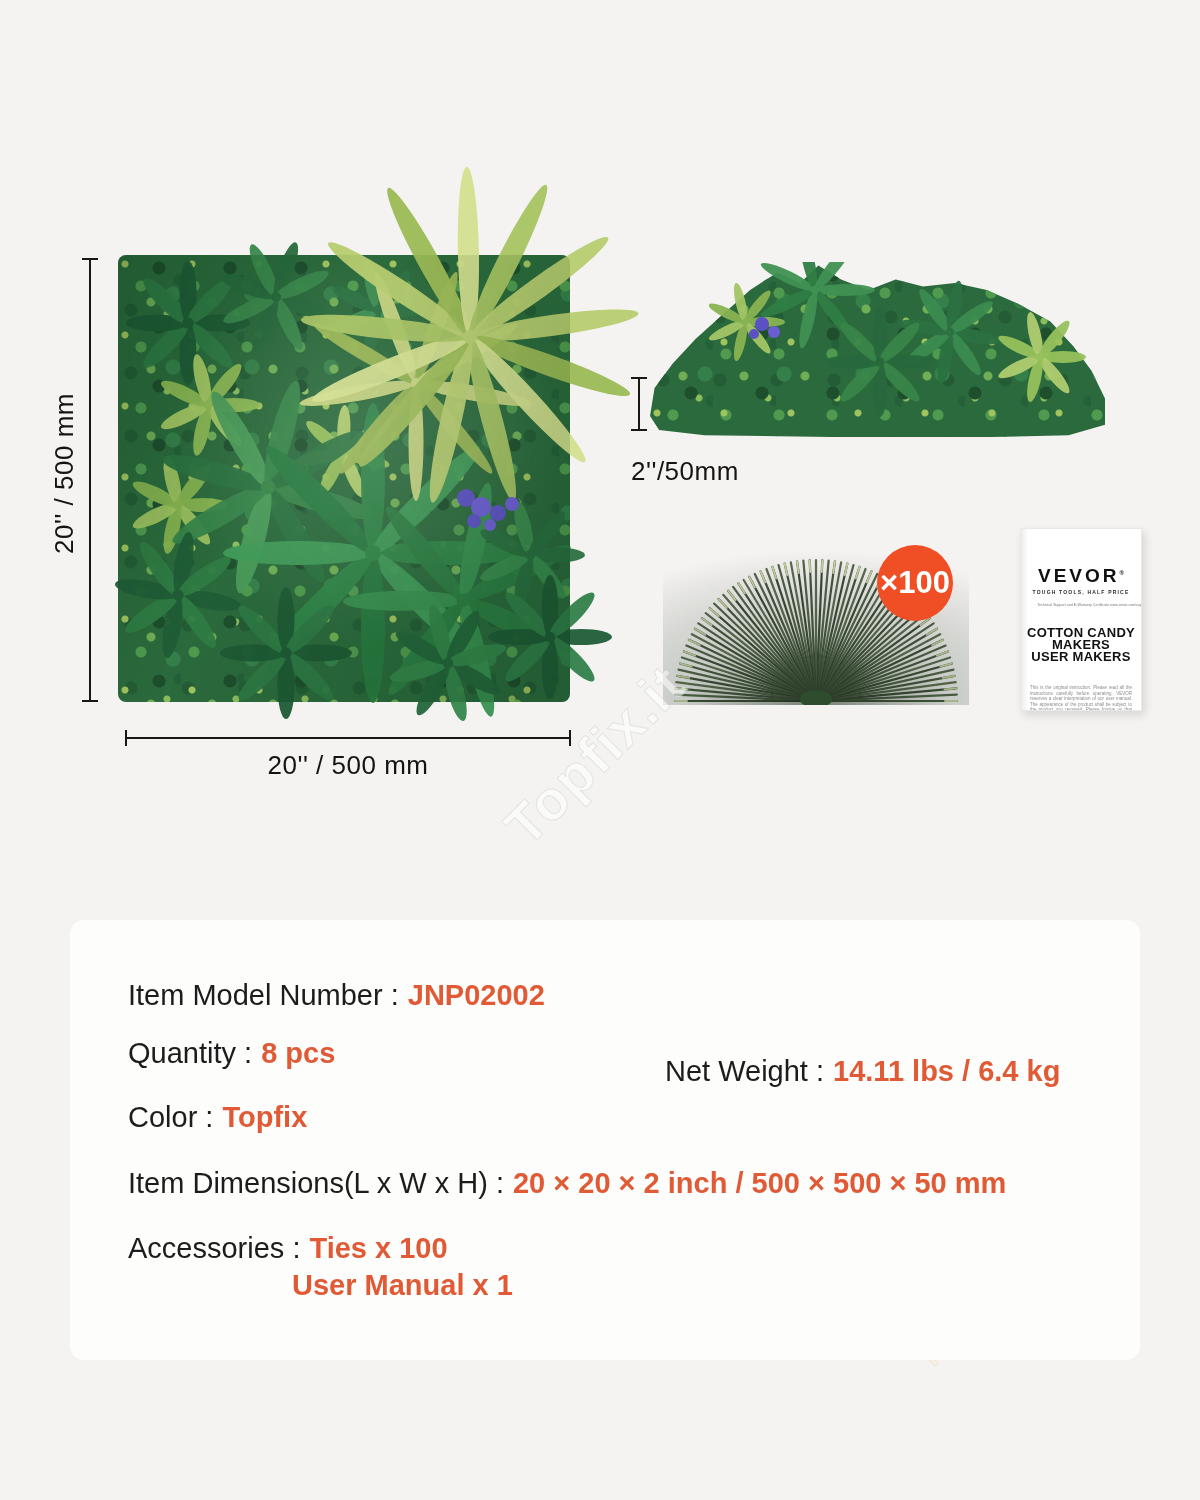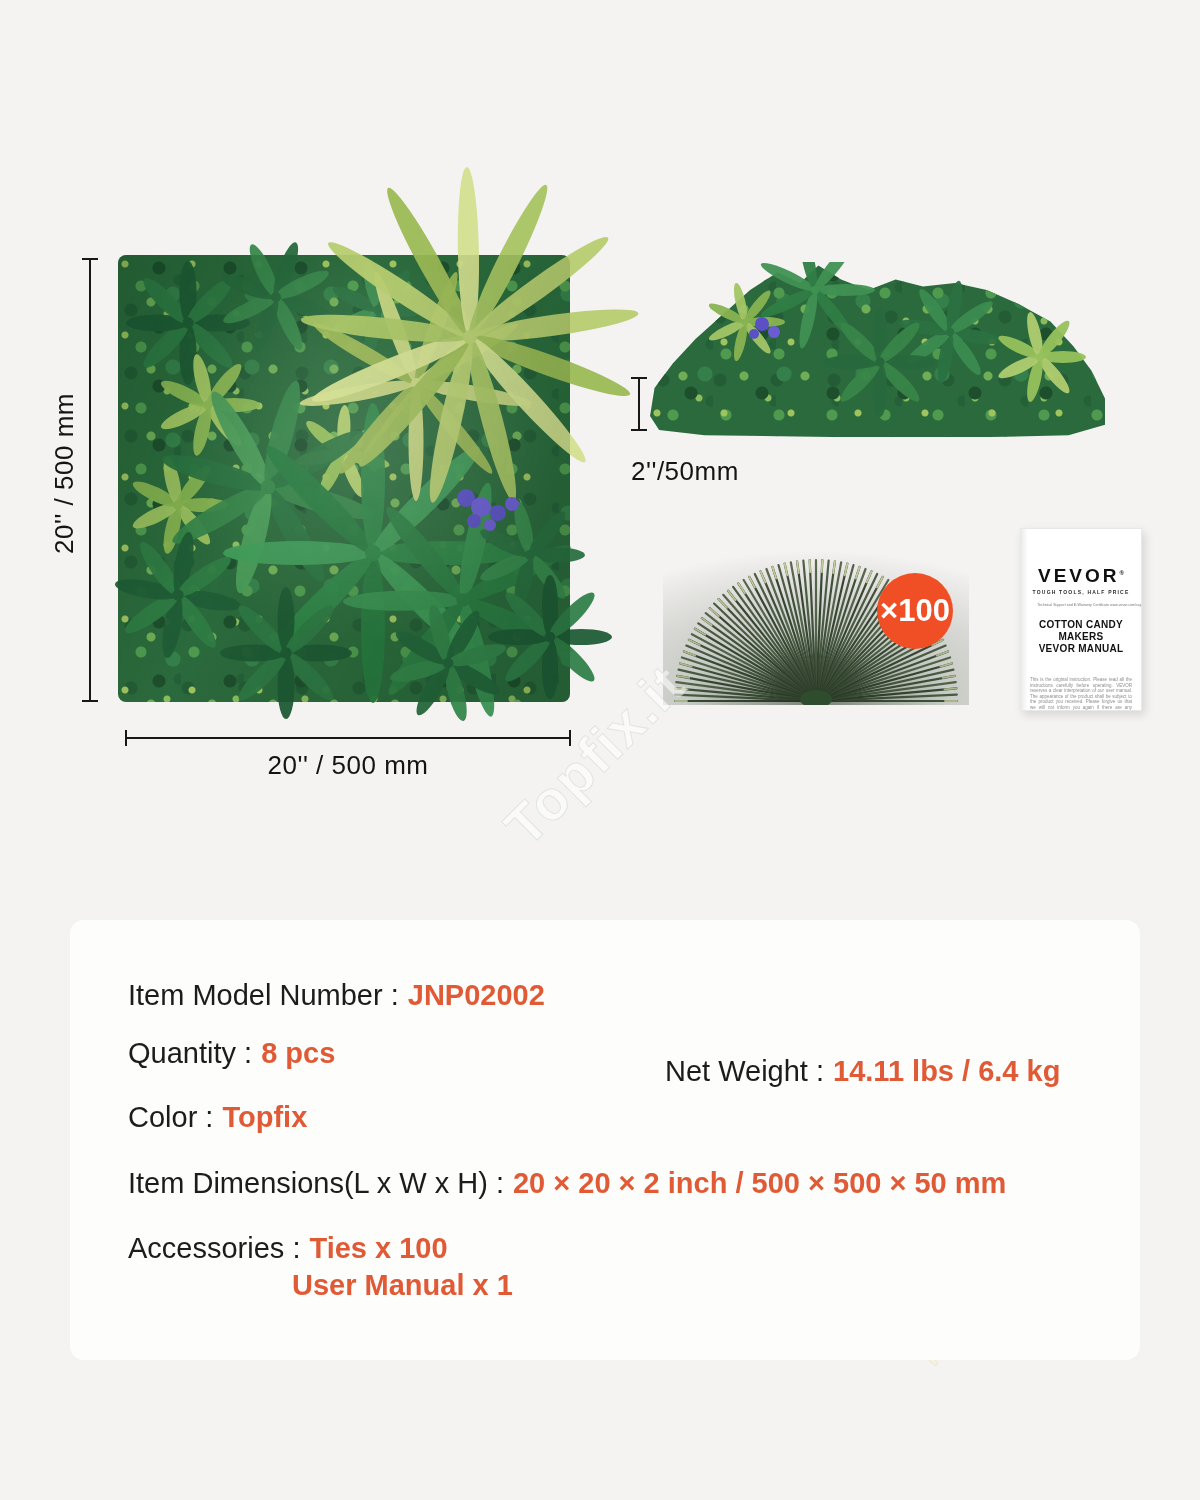--- a/index.html
+++ b/index.html
@@ -37,35 +37,35 @@
   .dim-v::before{top:0}.dim-v::after{bottom:0}
   .dim-h{position:absolute;height:2px;background:#181818;}
   .dim-h::before,.dim-h::after{content:"";position:absolute;top:-7px;width:2px;height:16px;background:#181818;}
   .dim-h::before{left:0}.dim-h::after{right:0}
   .dim-label{position:absolute;font-size:26px;letter-spacing:.5px;color:#141414;white-space:nowrap;}
   .dim-label.v{width:220px;text-align:center;transform:rotate(-90deg);}
   .dim-label.h{width:220px;text-align:center;}
 
   
   .fan{position:absolute;left:663px;top:545px;width:306px;height:160px;}
-  .badge{position:absolute;left:877px;top:573px;width:76px;height:76px;border-radius:50%;
+  .badge{position:absolute;left:877px;top:545px;width:76px;height:76px;border-radius:50%;
     display:flex;align-items:center;justify-content:center;color:#fff;font-size:31px;font-weight:700;}
 
   
   .manual{position:absolute;left:1020px;top:528px;width:122px;height:183px;background:#fff;
     background:linear-gradient(90deg,#ebebe9 0,#ffffff 7px);
     box-shadow:3px 4px 9px rgba(0,0,0,.12);border:1px solid #e8e8e6;box-sizing:border-box;
     text-align:center;overflow:hidden;}
   .manual .brand{margin-top:36px;font-size:19px;font-weight:700;letter-spacing:3px;color:#101010;}
   .manual .brand sup{font-size:6px;letter-spacing:0;}
   .manual .tagline{margin-top:2px;font-size:5px;font-weight:700;letter-spacing:1.2px;color:#2b2b2b;}
   .manual .support{margin:7px 8px 0;display:flex;align-items:center;gap:2px;color:#777;}
   .manual .support i{flex:1;height:1px;background:#aaa;}
   .manual .support span{font-size:4px;white-space:nowrap;transform:scale(.9);}
-  .manual .title{margin-top:12px;font-size:10px;font-weight:700;line-height:12px;letter-spacing:.3px;color:#111;}
+  .manual .title{margin-top:20px;font-size:13px;font-weight:700;line-height:12px;letter-spacing:.3px;color:#111;}
   .manual .fine{margin:22px 9px 0;font-size:4.5px;line-height:5.5px;color:#8d8d8d;text-align:justify;}
 
   
   .wm{position:absolute;display:flex;align-items:center;justify-content:center;
     transform:rotate(-45deg);font-weight:700;letter-spacing:2px;pointer-events:none;
     color:rgba(255,255,255,.55);-webkit-text-stroke:1px rgba(198,198,192,.38);}
   .wm1{left:455px;top:635px;width:280px;height:240px;font-size:55px;}
   .wm2{left:885px;top:1262px;width:170px;height:110px;font-size:30px;
     color:rgba(247,240,214,.6);-webkit-text-stroke:1px rgba(235,224,188,.5);}
 
@@ -416,21 +416,21 @@
 <div class="manual">
   <div class="brand"><span>VEVOR</span><sup>®</sup></div>
   <div class="tagline">TOUGH TOOLS, HALF PRICE</div>
   <div class="support">
       <i></i>
       <span>Technical Support and E-Warranty Certificate  www.vevor.com/support</span>
       <i></i>
     </div>
   <div class="title">
     <div>COTTON CANDY MAKERS</div>
-    <div>VEVOR MANUAL</div>
+    <div>USER MAKERS</div>
   </div>
   <div class="fine">This is the original instruction. Please read all the instructions carefully before operating. VEVOR reserves a clear interpretation of our user manual. The appearance of the product shall be subject to the product you received. Please forgive us that we will not inform you again if there are any technology or software updates on our product.</div>
 </div>
 
 <div class="wm wm1">Topfix.it</div>
 <div class="wm wm2">Topfix.it</div>
 
 <div class="spec-panel">
   <div class="spec-line" style="left:58px;top:55px;">
     <span>Item Model Number :</span><span class="val">JNP02002</span>

